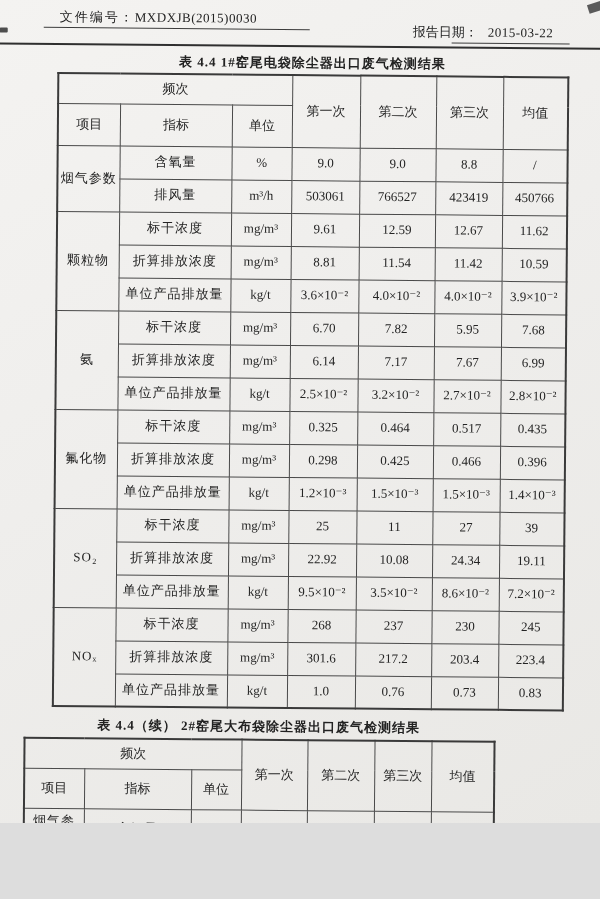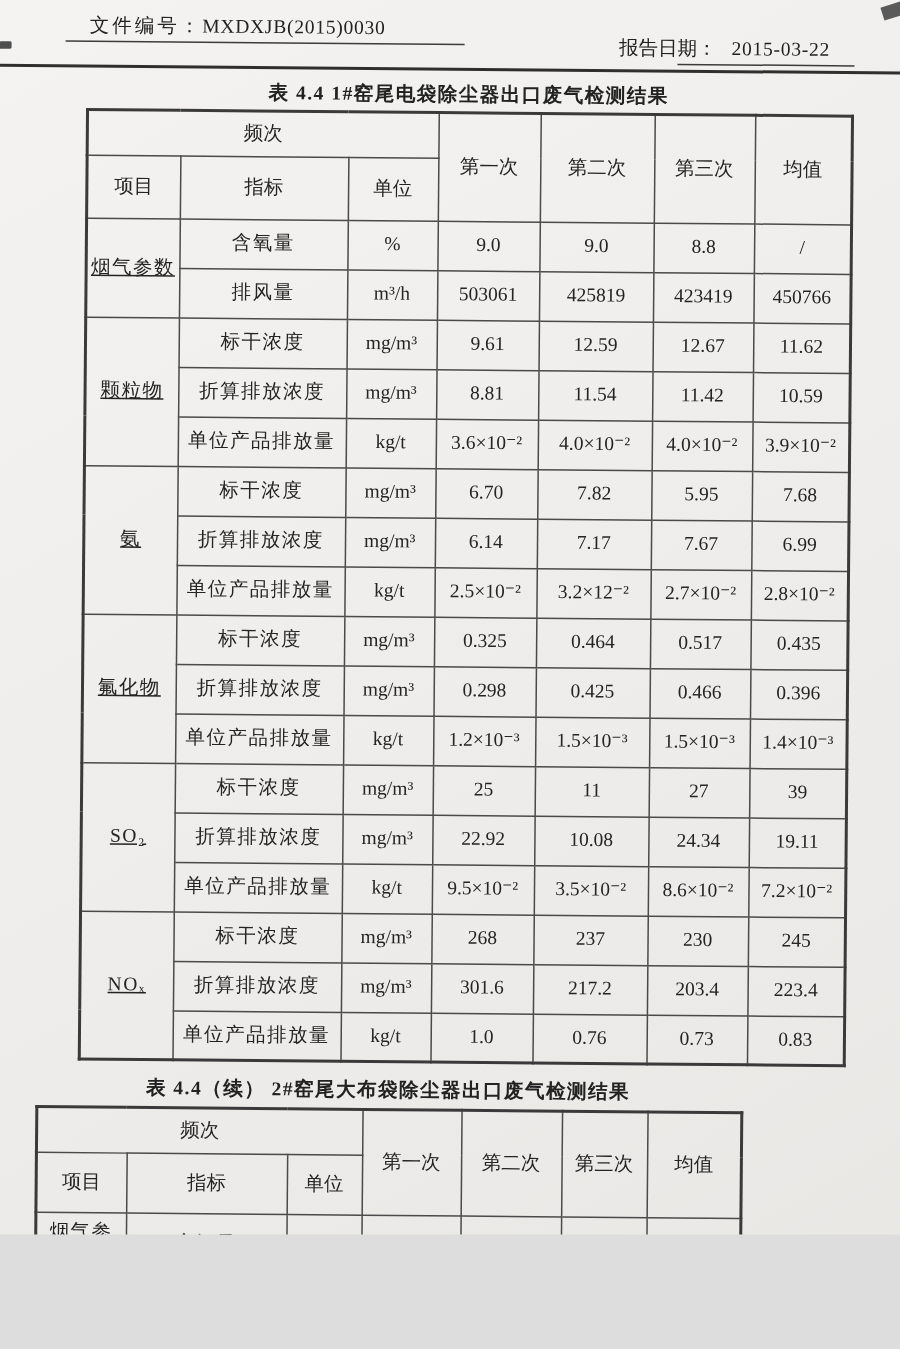--- a/index.html
+++ b/index.html
@@ -49,21 +49,21 @@
     padding:0 2px;line-height:1.15;
     color:#242424;
   }
   .t1{left:58px;top:72px;width:510px;}
   .t2{left:30px;top:737px;width:470px;}
   tr.hdr1 td{height:30px;}
   tr.hdr2 td{height:42px;}
   .t1 tbody td{height:33px;}
   .t2 tr.hdr2 td{height:40px;}
   .t2 tbody td{height:42px;}
-  td.item{letter-spacing:1px;text-decoration:underline;}
+  td.item{letter-spacing:1px;}
   td.indicator{letter-spacing:1px;}
   td.value,td.unit{font-family:"Liberation Serif","DejaVu Serif",serif;}
 
   .footer{
     left:0;top:858px;width:566px;text-align:center;
     font-size:12px;letter-spacing:2px;color:#3b3b3b;
   }
 </style>
 </head>
 <body>
@@ -117,21 +117,21 @@
             <td class="unit">%</td>
             <td class="value">9.0</td>
             <td class="value">9.0</td>
             <td class="value">8.8</td>
             <td class="value">/</td>
           </tr>
           <tr>
             <td class="indicator">排风量</td>
             <td class="unit">m³/h</td>
             <td class="value">503061</td>
-            <td class="value">425819</td>
+            <td class="value">766527</td>
             <td class="value">423419</td>
             <td class="value">450766</td>
           </tr>
           <tr>
             <td class="item" rowspan="3">颗粒物</td>
             <td class="indicator">标干浓度</td>
             <td class="unit">mg/m³</td>
             <td class="value">9.61</td>
             <td class="value">12.59</td>
             <td class="value">12.67</td>
@@ -167,21 +167,21 @@
             <td class="unit">mg/m³</td>
             <td class="value">6.14</td>
             <td class="value">7.17</td>
             <td class="value">7.67</td>
             <td class="value">6.99</td>
           </tr>
           <tr>
             <td class="indicator">单位产品排放量</td>
             <td class="unit">kg/t</td>
             <td class="value">2.5×10⁻²</td>
-            <td class="value">3.2×12⁻²</td>
+            <td class="value">3.2×10⁻²</td>
             <td class="value">2.7×10⁻²</td>
             <td class="value">2.8×10⁻²</td>
           </tr>
           <tr>
             <td class="item" rowspan="3">氟化物</td>
             <td class="indicator">标干浓度</td>
             <td class="unit">mg/m³</td>
             <td class="value">0.325</td>
             <td class="value">0.464</td>
             <td class="value">0.517</td>

